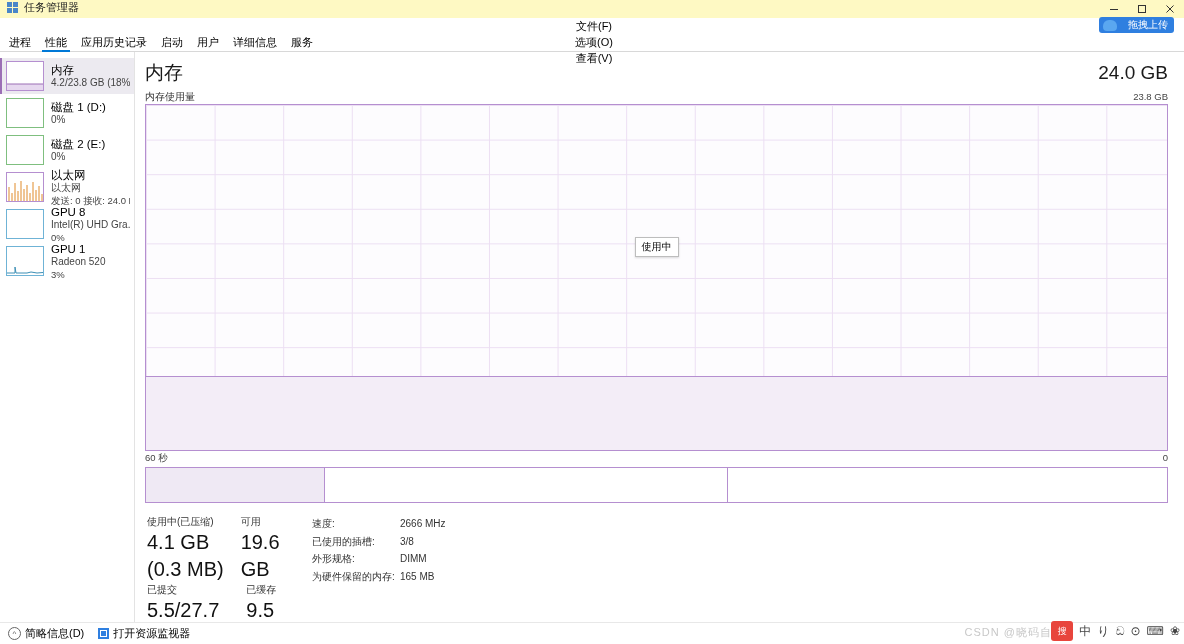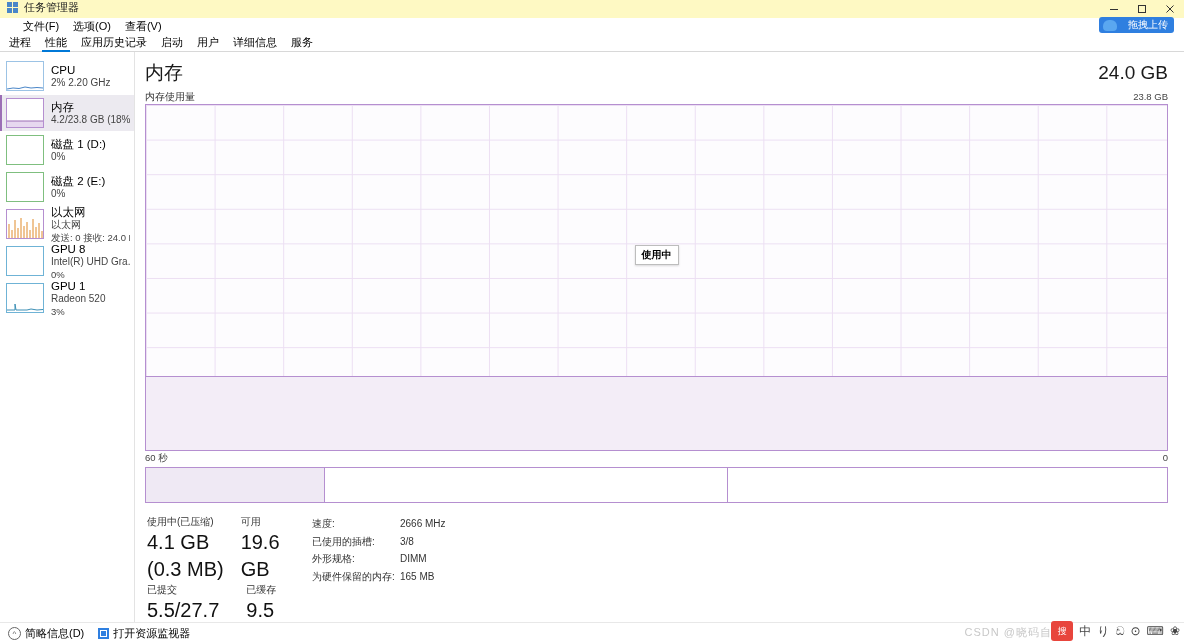--- a/index.html
+++ b/index.html
@@ -61,23 +61,24 @@
     font-size: 11px;
     color: #333;
   }
   .winbtn svg { display: block; }
 
   
   .menubar {
     height: 16px;
     display: flex;
     align-items: center;
-    padding-left: 16px;
+    padding-left: 4px;
     font-size: 11px;
     color: #000;
+    flex-direction: column;
   }
   .menubar .mi {
     padding: 0 7px;
     line-height: 16px;
   }
 
   
   .tabbar {
     height: 17px;
     display: flex;
@@ -218,29 +219,28 @@
   .usedband {
     position: absolute;
     left: 0; right: 0; bottom: 0;
     height: 73px;
     background: #f3edf7;
     border-top: 1px solid #b58fd0;
   }
   .tooltip {
     position: absolute;
     left: 50%;
-    top: 140px;
+    top: 132px;
     transform: translateX(-50%);
     background: #ffffff;
     border: 1px solid #bdbdbd;
     font-size: 10px;
     padding: 2px 6px;
     color: #000;
     box-shadow: 0 1px 2px rgba(0,0,0,0.15);
-    font-weight: bold;
   }
   .axis-row {
     display: flex;
     justify-content: space-between;
     font-size: 9.5px;
     color: #444;
     margin-top: 1px;
   }
 
   .compo-label { font-size: 10px; color: #333; margin-top: 5px; }
@@ -405,31 +405,20 @@
   <div class="upload-pill">
     <span class="cloud"></span>
     <span>拖拽上传</span>
   </div>
 </div>
 
 <div class="content">
 
   <div class="sidebar">
 
-    <div class="side-item">
-      <div class="thumb cpu">
-        <svg class="spark" viewBox="0 0 36 28" preserveAspectRatio="none">
-          <polyline points="0,27 6,26 12,26.5 18,25 24,26 30,25.5 36,26" fill="none" stroke="#4a86c8" stroke-width="1"></polyline>
-        </svg>
-      </div>
-      <div class="side-text">
-        <div class="side-title">CPU</div>
-        <div class="side-sub">2% 2.20 GHz</div>
-      </div>
-    </div>
 
     <div class="side-item selected">
       <div class="thumb mem">
         <svg class="spark" viewBox="0 0 36 28" preserveAspectRatio="none">
           <rect x="0" y="22" width="36" height="6" fill="#e6d8ef"></rect>
           <line x1="0" y1="22" x2="36" y2="22" stroke="#9b6fb5" stroke-width="1"></line>
         </svg>
       </div>
       <div class="side-text">
         <div class="side-title">内存</div>

